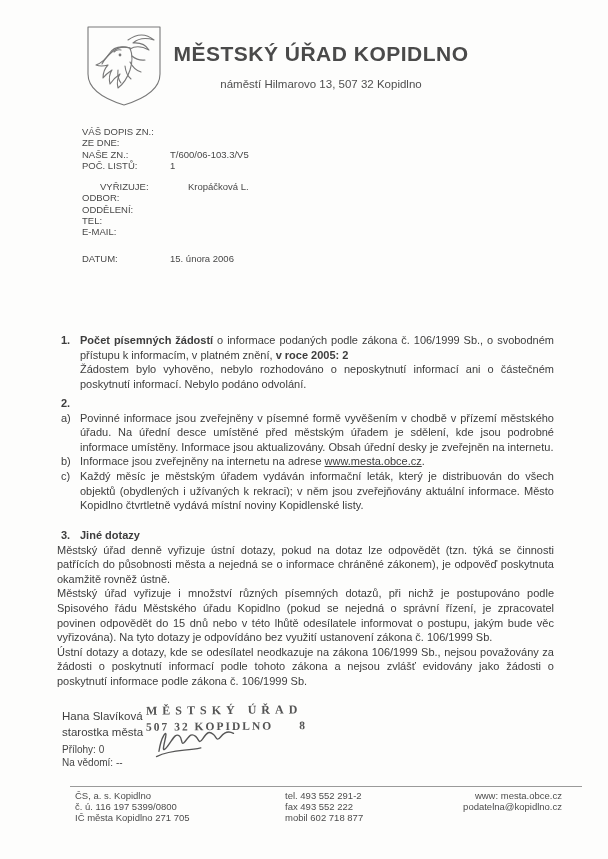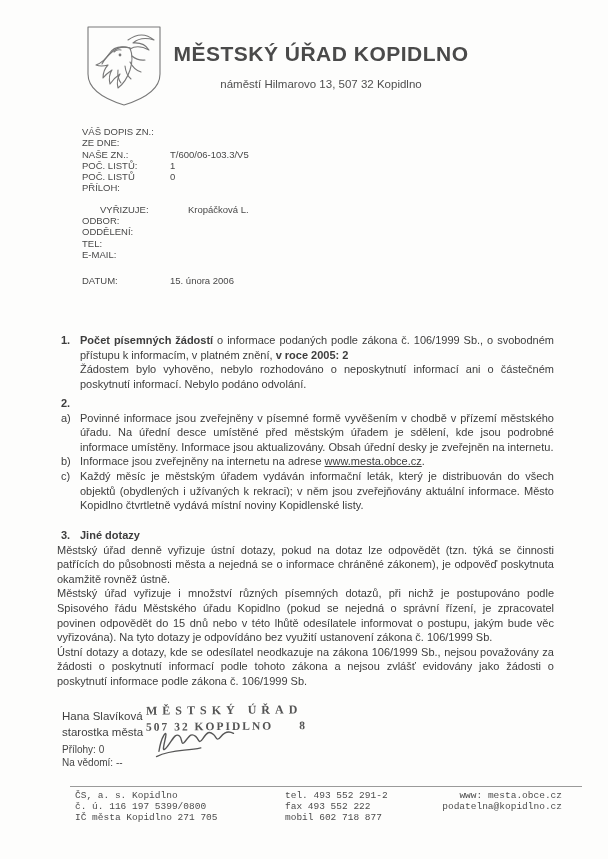--- a/index.html
+++ b/index.html
@@ -43,21 +43,21 @@
   .stamp{position:absolute;left:146px;top:703px;font-family:"Liberation Serif", serif;
          color:#545454;transform:rotate(-.5deg);}
   .stamp-l1{font-size:12px;font-weight:bold;letter-spacing:5px;white-space:nowrap;}
   .stamp-l2{font-size:11.5px;font-weight:bold;letter-spacing:2px;white-space:nowrap;margin-top:2px;}
   .stamp-num{margin-left:26px;}
   .handsig{position:absolute;left:150px;top:720px;transform:rotate(-6deg);}
   .notes{position:absolute;left:62px;top:744px;font-size:10px;line-height:12.5px;color:#454545;}
   
   .footer-rule{position:absolute;left:70px;top:786px;width:512px;border-top:1px solid #9a9a9a;}
   .footer{position:absolute;left:70px;top:790px;width:512px;display:flex;
-          font-family:Liberation Mono, monospace;font-size:9.5px;line-height:11.2px;color:#4c4c4c;}
+          font-family:Liberation Sans, sans-serif;font-size:9.5px;line-height:11.2px;color:#4c4c4c;}
   .fcol1{width:215px;flex:none;padding-left:5px;box-sizing:border-box;}
   .fcol2{width:150px;flex:none;}
   .fcol3{flex:1;text-align:right;padding-right:20px;}
   svg .ln{fill:none;stroke:#787878;stroke-width:1.1;stroke-linecap:round;stroke-linejoin:round;}
 </style>
 </head>
 <body>
 
 <div class="page">
 
@@ -87,24 +87,20 @@
       <span class="mvalue"></span>
     </div>
     <div class="mrow">
       <span class="mlabel">NAŠE ZN.:</span>
       <span class="mvalue">T/600/06-103.3/V5</span>
     </div>
     <div class="mrow">
       <span class="mlabel">POČ. LISTŮ:</span>
       <span class="mvalue">1</span>
     </div>
-    <div class="mrow">
-      <span class="mlabel">POČ. LISTŮ PŘÍLOH:</span>
-      <span class="mvalue">0</span>
-    </div>
     <div class="mrow gap-md">
       <span class="mlabel">VYŘIZUJE:</span>
       <span class="mvalue">Kropáčková L.</span>
     </div>
     <div class="mrow">
       <span class="mlabel">ODBOR:</span>
       <span class="mvalue"></span>
     </div>
     <div class="mrow">
       <span class="mlabel">ODDĚLENÍ:</span>

